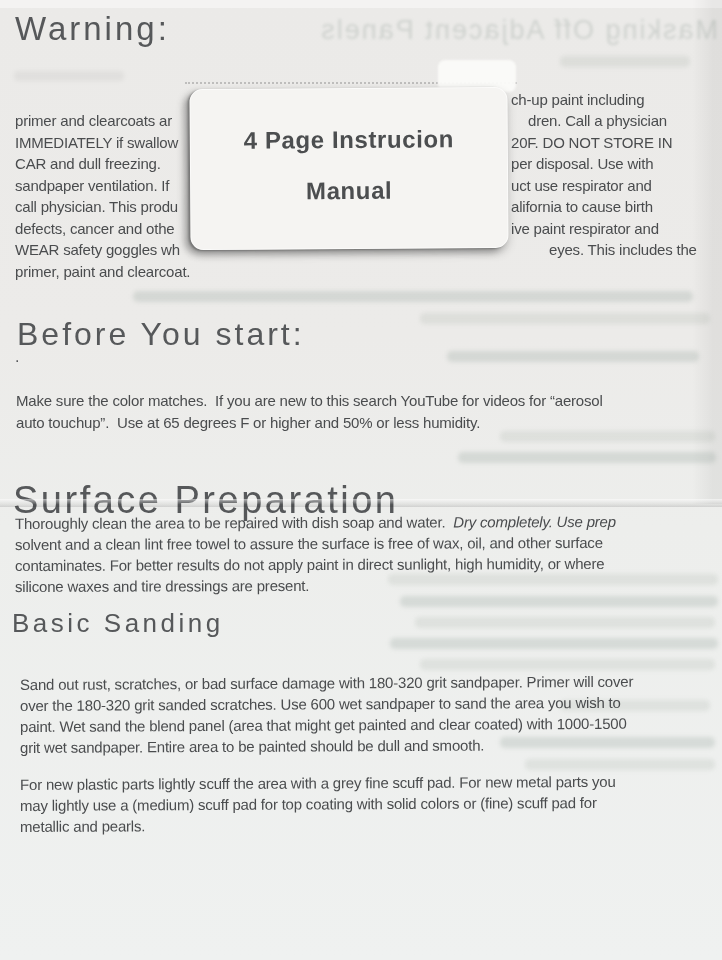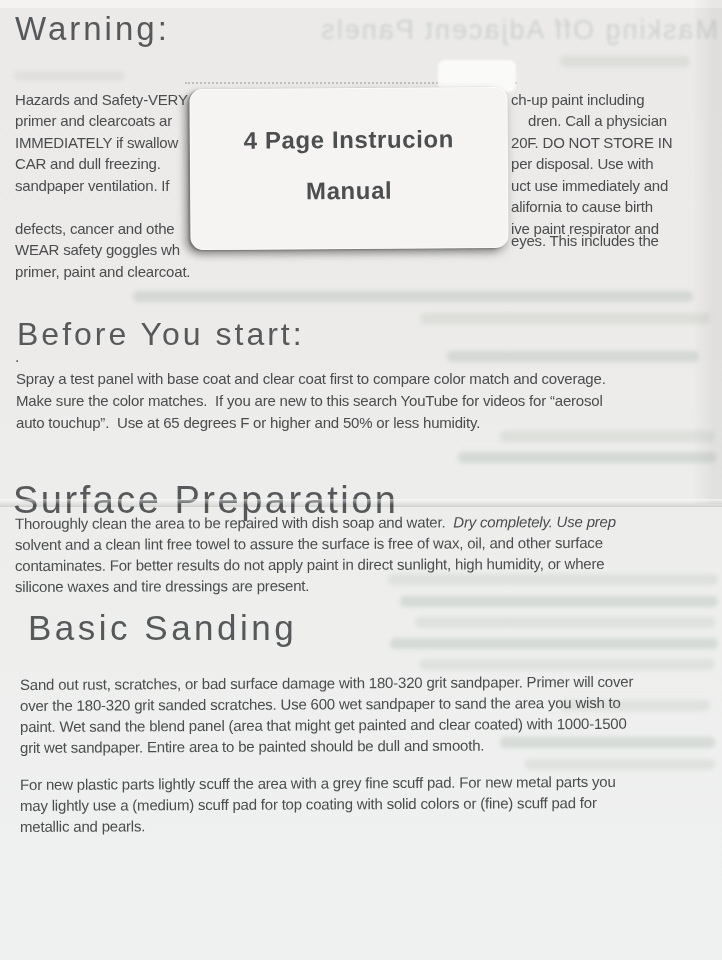--- a/index.html
+++ b/index.html
@@ -12,21 +12,21 @@
   .right-shade{position:absolute;left:692px;top:0;width:30px;height:504px;
     background:linear-gradient(to right,rgba(0,0,0,0) 0%,rgba(0,0,0,0.05) 70%);}
   .sheet-edge{position:absolute;left:0;top:499px;width:722px;height:8px;
     background:linear-gradient(to bottom,rgba(255,255,255,0.55) 0%,rgba(0,0,0,0.06) 70%,rgba(0,0,0,0.12) 100%);}
   .heading{
     position:absolute; font-weight:400; color:#56585a; white-space:pre;
   }
   .h-warning{left:15px;top:10px;font-size:33px;letter-spacing:3px;}
   .h-before{left:17px;top:316px;font-size:32px;letter-spacing:3px;}
   .h-surface{left:13px;top:479px;font-size:38px;letter-spacing:2.5px;}
-  .h-basic{left:28px;top:608px;font-size:35px;letter-spacing:3.5px;}
+  .h-basic{left:12px;top:608px;font-size:26px;letter-spacing:3.5px;}
   .line{
     position:absolute; white-space:pre; font-size:15px; letter-spacing:-0.2px;
     color:#4a4c4e; line-height:18px;
   }
   .wl{left:15px;}
   .wr{left:511px;}
   .stray{position:absolute;left:15px;top:348px;font-size:16px;color:#55575a;}
   .it{font-style:italic;}
   .tilt1{transform:rotate(-0.2deg);transform-origin:left center;}
   .tilt2{transform:rotate(-0.3deg);transform-origin:left center;}
@@ -80,45 +80,44 @@
   <div class="ghost-bar" style="left:560px;top:700px;width:150px;"></div>
   <div class="ghost-bar dk" style="left:500px;top:737px;width:215px;"></div>
   <div class="ghost-bar" style="left:525px;top:759px;width:190px;"></div>
 
   <div class="heading h-warning">Warning:</div>
 
   <div class="smudge"></div>
   <div class="perforation"></div>
   <div class="backing-blob"></div>
 
-  <div class="line wl" style="top:91px;">Hazards and Safety-VERY</div>
   <div class="line wr" style="top:91px;">ch-up paint including</div>
   <div class="line wl" style="top:112px;">primer and clearcoats ar</div>
   <div class="line wr" style="top:112px;margin-left:17px;">dren. Call a physician</div>
   <div class="line wl" style="top:134px;">IMMEDIATELY if swallow</div>
   <div class="line wr" style="top:134px;">20F. DO NOT STORE IN</div>
   <div class="line wl" style="top:155px;">CAR and dull freezing.</div>
   <div class="line wr" style="top:155px;">per disposal. Use with</div>
   <div class="line wl" style="top:177px;">sandpaper ventilation. If</div>
-  <div class="line wr" style="top:177px;">uct use immediately and</div>
+  <div class="line wr" style="top:177px;">uct use respirator and</div>
+  <div class="line wl" style="top:198px;">call physician. This produ</div>
   <div class="line wr" style="top:198px;">alifornia to cause birth</div>
   <div class="line wl" style="top:220px;">defects, cancer and othe</div>
   <div class="line wr" style="top:220px;">ive paint respirator and</div>
   <div class="line wl" style="top:241px;">WEAR safety goggles wh</div>
-  <div class="line wr" style="top:232px;">eyes. This includes the</div>
+  <div class="line wr" style="top:241px;margin-left:38px;">eyes. This includes the</div>
   <div class="line wl" style="top:263px;text-align:center;">primer, paint and clearcoat.</div>
 
   <div class="sticker">
     <div class="sticker-l1">4 Page Instrucion</div>
     <div class="sticker-l2">Manual</div>
   </div>
 
   <div class="heading h-before">Before You start:</div>
   <div class="stray">.</div>
-  <div class="line" style="left:16px;top:370px;">Spray a test panel with base coat and clear coat first to compare color match and coverage.</div>
   <div class="line" style="left:16px;top:392px;">Make sure the color matches.  If you are new to this search YouTube for videos for “aerosol</div>
   <div class="line" style="left:16px;top:414px;">auto touchup”.  Use at 65 degrees F or higher and 50% or less humidity.</div>
 
   <div class="heading h-surface">Surface Preparation</div>
   <div class="sheet-edge"></div>
   <div class="line tilt1" style="left:15px;top:515px;"><span>Thoroughly clean the area to be repaired with dish soap and water.  </span><span class="it">Dry completely. Use prep</span></div>
   <div class="line tilt1" style="left:15px;top:536px;">solvent and a clean lint free towel to assure the surface is free of wax, oil, and other surface</div>
   <div class="line tilt1" style="left:15px;top:557px;">contaminates. For better results do not apply paint in direct sunlight, high humidity, or where</div>
   <div class="line tilt1" style="left:15px;top:578px;">silicone waxes and tire dressings are present.</div>
 

